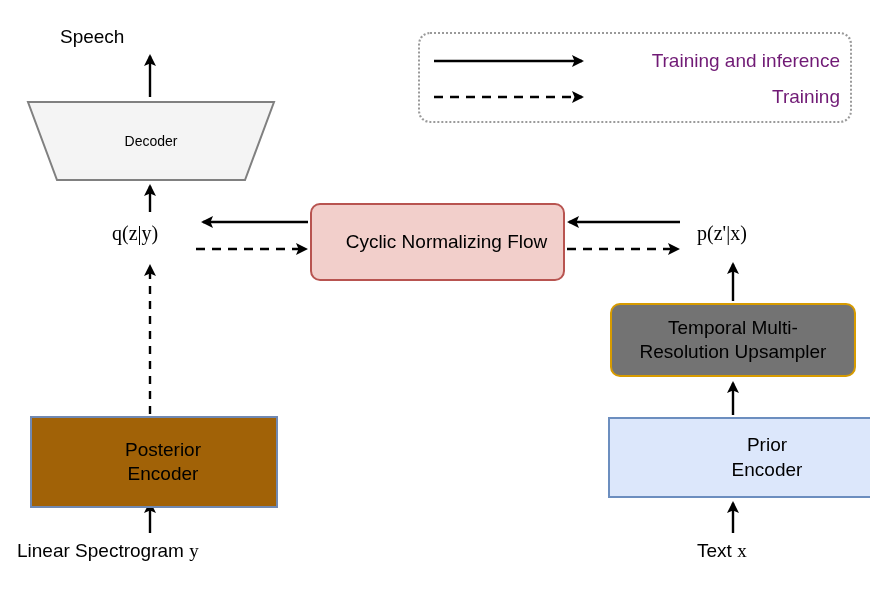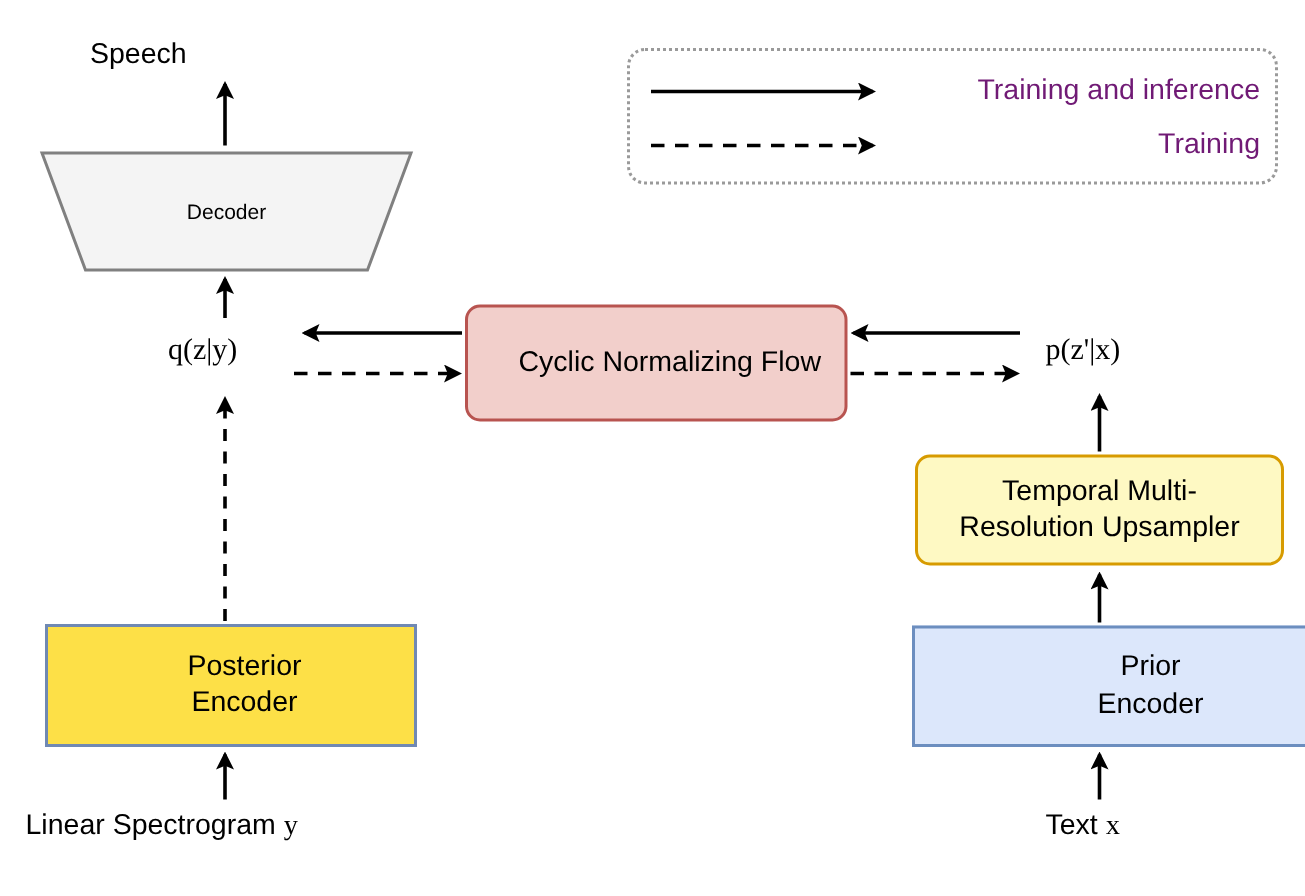--- a/index.html
+++ b/index.html
@@ -26,34 +26,34 @@
     align-items: center;
     justify-content: center;
     text-align: center;
     font-size: 19px;
     line-height: 1.28;
     color: #000;
     padding-left: 18px;
   }
   
   #posterior-encoder {
-    left: 30px; top: 416px; width: 248px; height: 82px;
-    background: #fde047;
+    left: 30px; top: 416px; width: 248px; height: 92px;
+    background: #a16207;
     border: 2px solid #7089b3;
   }
   
   #prior-encoder {
     left: 608px; top: 417px; width: 300px; height: 81px;
     background: #dce7fb;
     border: 2px solid #6c8ebf;
   }
   
   #upsampler {
     left: 610px; top: 303px; width: 246px; height: 74px;
-    background: #fef9c3;
+    background: #737373;
     border: 2px solid #d79b00;
     border-radius: 10px;
     padding: 0 4px;
   }
   
   #cyclic-flow {
     left: 310px; top: 203px; width: 255px; height: 78px;
     background: #f2cfcb;
     border: 2px solid #b85450;
     border-radius: 10px;

